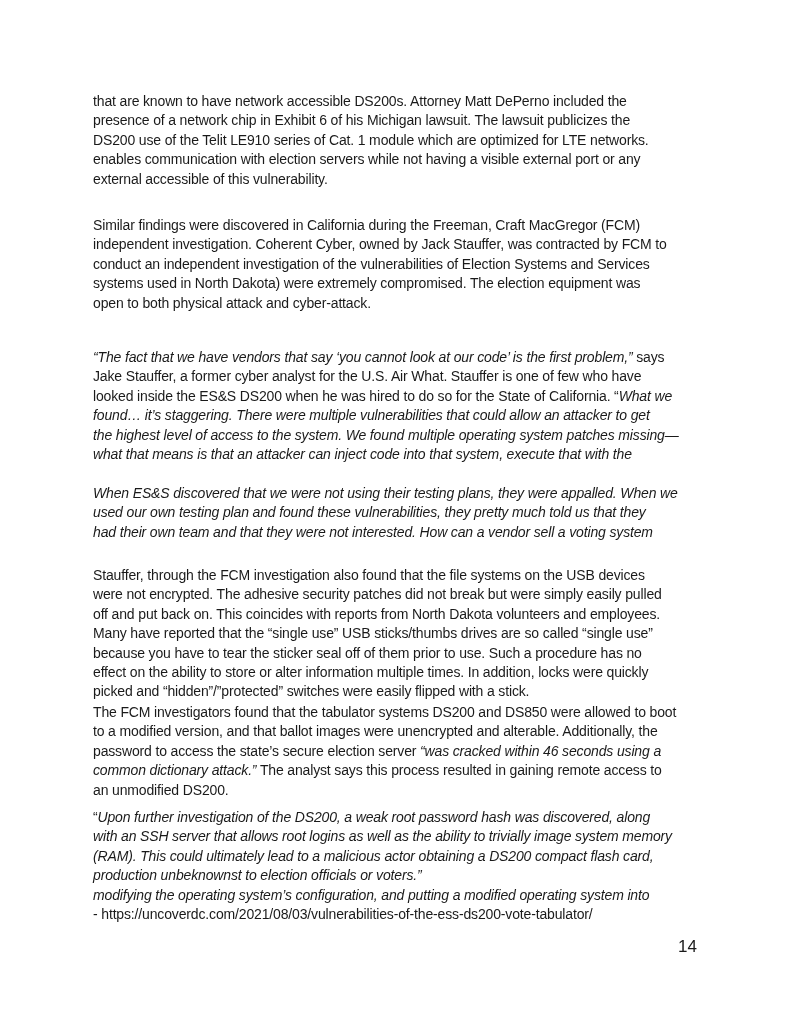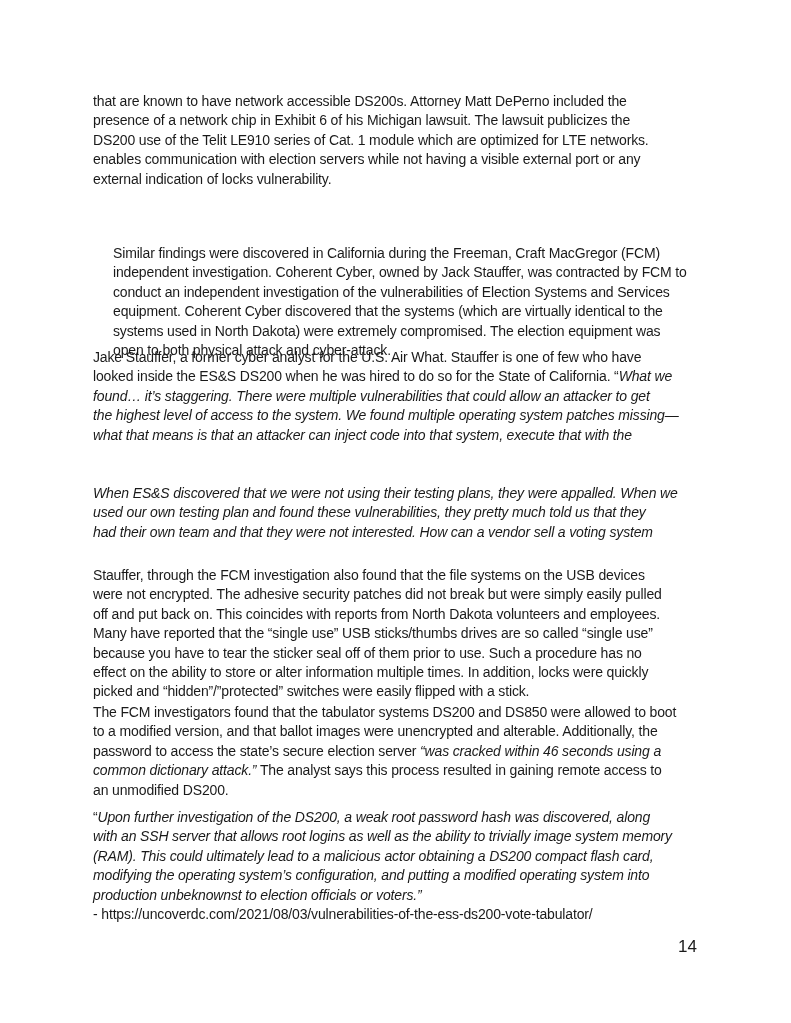--- a/index.html
+++ b/index.html
@@ -4,51 +4,51 @@
 <style>
   html, body { margin: 0; padding: 0; background: #ffffff; }
   body { width: 791px; height: 1023px; position: relative; overflow: hidden;
          font-family: "Liberation Sans", sans-serif; color: #1a1a1a; }
   .page { position: absolute; left: 0; top: 0; width: 791px; height: 1023px; background: #fff; }
   .para { position: absolute; left: 93px; width: 620px; font-size: 14px; line-height: 19.4px;
           letter-spacing: -0.15px; }
   .line { display: block; white-space: nowrap; }
   .it { font-style: italic; }
   #p1 { top: 92px; }
-  #p2 { top: 244px; margin-left: 20px; }
+  #p2 { top: 216px; }
   #p3 { top: 348px; }
   #p4 { top: 484px; }
   #p5 { top: 566px; }
   #p6 { top: 703px; }
   #p7 { top: 808px; }
   .page-number { position: absolute; left: 678px; top: 937px; font-size: 17px; }
 </style>
 </head>
 <body>
 
 <div class="page">
 
   <div class="para" id="p1">
     <span class="line">that are known to have network accessible DS200s.  Attorney Matt DePerno included the</span>
     <span class="line">presence of a network chip in Exhibit 6 of his Michigan lawsuit.  The lawsuit publicizes the</span>
     <span class="line">DS200 use of the Telit LE910 series of Cat. 1 module which are optimized for LTE networks.</span>
     <span class="line">enables communication with election servers while not having a visible external port or any</span>
-    <span class="line">external indication of locks vulnerability.</span>
+    <span class="line">external accessible of this vulnerability.</span>
   </div>
 
   <div class="para" id="p2">
     <span class="line">Similar findings were discovered in California during the Freeman, Craft MacGregor (FCM)</span>
     <span class="line">independent investigation.  Coherent Cyber, owned by Jack Stauffer, was contracted by FCM to</span>
     <span class="line">conduct an independent investigation of the vulnerabilities of Election Systems and Services</span>
-    <span class="line">equipment.  Coherent Cyber discovered that the systems (which are virtually identical to the</span>
     <span class="line">systems used in North Dakota) were extremely compromised.  The election equipment was</span>
     <span class="line">open to both physical attack and cyber-attack.</span>
   </div>
 
   <div class="para" id="p3">
+    <span class="line"><span class="it">“The fact that we have vendors that say ‘you cannot look at our code’ is the first problem,”</span><span> says</span></span>
     <span class="line">Jake Stauffer, a former cyber analyst for the U.S. Air What. Stauffer is one of few who have</span>
     <span class="line"><span>looked inside the ES&amp;S DS200 when he was hired to do so for the State of California.  “</span><span class="it">What we</span></span>
     <span class="line it">found… it’s staggering. There were multiple vulnerabilities that could allow an attacker to get</span>
     <span class="line it">the highest level of access to the system. We found multiple operating system patches missing—</span>
     <span class="line it">what that means is that an attacker can inject code into that system, execute that with the</span>
   </div>
 
   <div class="para" id="p4">
     <span class="line it">When ES&amp;S discovered that we were not using their testing plans, they were appalled. When we</span>
     <span class="line it">used our own testing plan and found these vulnerabilities, they pretty much told us that they</span>
@@ -70,19 +70,19 @@
     <span class="line">to a modified version, and that ballot images were unencrypted and alterable. Additionally, the</span>
     <span class="line"><span>password to access the state’s secure election server </span><span class="it">“was cracked within 46 seconds using a</span></span>
     <span class="line"><span class="it">common dictionary attack.”</span><span> The analyst says this process resulted in gaining remote access to</span></span>
     <span class="line">an unmodified DS200.</span>
   </div>
 
   <div class="para" id="p7">
     <span class="line"><span>“</span><span class="it">Upon further investigation of the DS200, a weak root password hash was discovered, along</span></span>
     <span class="line it">with an SSH server that allows root logins as well as the ability to trivially image system memory</span>
     <span class="line it">(RAM). This could ultimately lead to a malicious actor obtaining a DS200 compact flash card,</span>
+    <span class="line it">production unbeknownst to election officials or voters.”</span>
     <span class="line it">modifying the operating system’s configuration, and putting a modified operating system into</span>
-    <span class="line it">production unbeknownst to election officials or voters.”</span>
     <span class="line">- https://uncoverdc.com/2021/08/03/vulnerabilities-of-the-ess-ds200-vote-tabulator/</span>
   </div>
 
   <div class="page-number">14</div>
 </div>
 
 </body></html>

